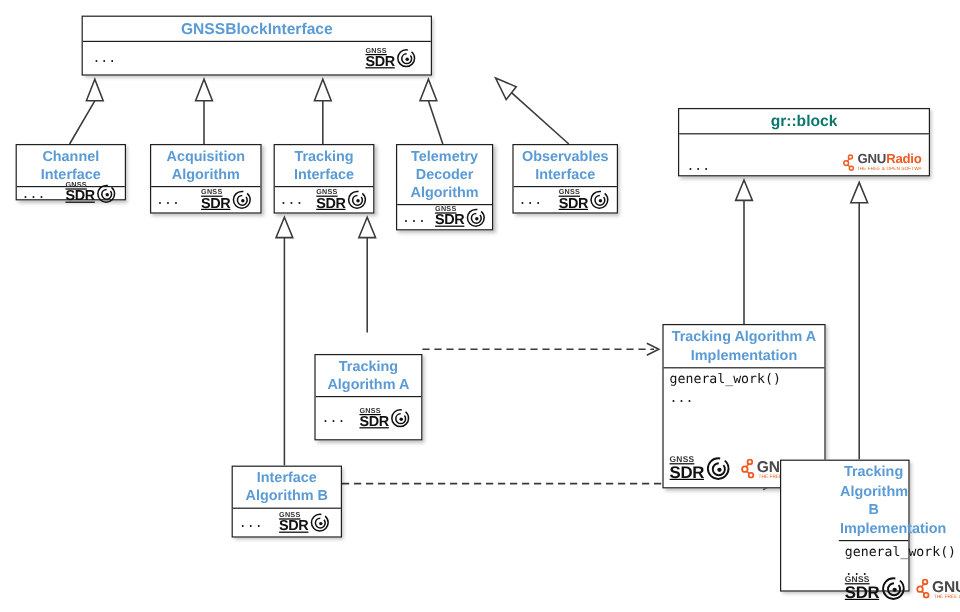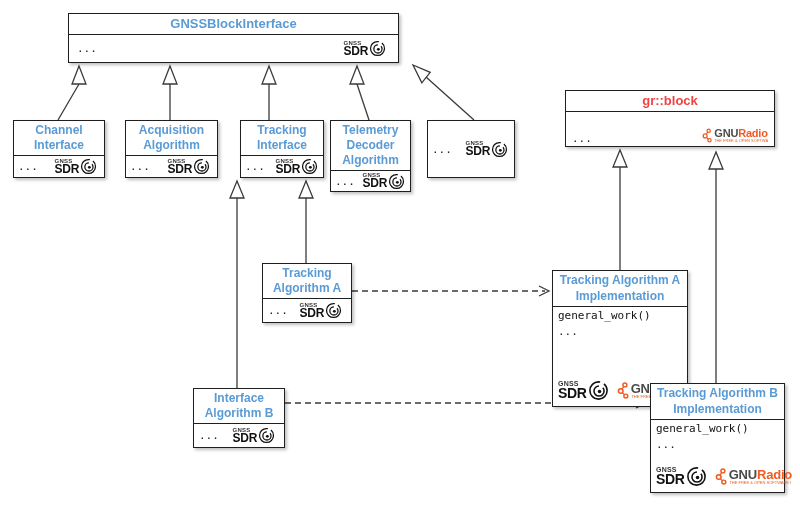--- a/index.html
+++ b/index.html
@@ -6,40 +6,40 @@
   .canvas{position:relative;width:800px;height:510px;background:#ffffff;overflow:hidden;
           font-family:"Liberation Sans",sans-serif;}
   svg.connectors{position:absolute;left:0;top:0;z-index:0;}
 
   .uml-box{position:absolute;z-index:1;background:#ffffff;border:1.6px solid #1f1f1f;
            box-sizing:border-box;display:flex;flex-direction:column;
            box-shadow:2px 2px 3px rgba(0,0,0,0.25);}
   .box-title{border-bottom:1.6px solid #1f1f1f;color:#5b9bd5;font-weight:bold;
              text-align:center;font-size:12px;line-height:15px;padding:2px 1px;}
   .box-title.one-line{font-size:13px;line-height:14px;padding:3px 2px;}
-  .box-title.dark{color:#ef4444;}
+  .box-title.dark{color:#0f766e;}
   .box-body{flex:1;display:flex;align-items:center;position:relative;min-height:0;}
   .dots{font-family:"DejaVu Sans Mono",monospace;font-size:11px;color:#222;line-height:9px;}
   .code{font-family:"DejaVu Sans Mono",monospace;font-size:11px;color:#111;line-height:14px;white-space:nowrap;}
   .kw{color:#e0584d;margin-right:0.6em;}
 
   
-  .sdr-logo{display:inline-flex;align-items:center;flex:none;}
+  .sdr-logo{display:inline-flex;align-items:center;flex:none;text-decoration:underline;}
   .sdr-txt{display:flex;flex-direction:column;align-items:flex-start;}
   .sdr-small{font-size:6px;line-height:5px;font-weight:bold;color:#333;letter-spacing:.2px;}
   .sdr-big{font-size:12px;line-height:11px;font-weight:bold;color:#111;letter-spacing:-.3px;}
   .sdr-swirl{width:17px;height:17px;margin-left:1px;}
   .lg .sdr-small{font-size:7px;line-height:6px;}
   .lg .sdr-big{font-size:14px;line-height:13px;}
   .lg .sdr-swirl{width:21px;height:21px;}
 
   
   .gr-logo{display:inline-flex;align-items:center;gap:1px;flex:none;}
   .gr-icon{width:11px;height:15px;}
-  .gr-txt{display:flex;flex-direction:column;align-items:center;}
+  .gr-txt{display:flex;flex-direction:column;align-items:flex-end;}
   .gr-name{font-weight:bold;font-size:11px;line-height:11px;letter-spacing:-.2px;white-space:nowrap;}
   .gr-gnu{color:#4a4a4a;}
   .gr-radio{color:#f15a22;}
   .gr-tagline{font-size:4px;line-height:4px;color:#e8601c;white-space:nowrap;overflow:hidden;max-width:54px;}
   .lg .gr-icon{width:13px;height:17px;}
   .lg .gr-name{font-size:13px;line-height:13px;}
   .lg .gr-tagline{max-width:62px;}
 </style>
 </head>
 <body>
@@ -90,39 +90,39 @@
     <g>
       <line x1="352" y1="291" x2="545" y2="291" stroke-dasharray="6 4"></line>
       <polyline points="539,286 549,291 539,296"></polyline>
     </g>
     <g>
       <line x1="285" y1="403" x2="642" y2="403" stroke-dasharray="6 4"></line>
       <polyline points="636,398 646,403 636,408"></polyline>
     </g>
   </svg>
 
-  <div class="uml-box" style="left:68px;top:13px;width:331px;height:50px;">
+  <div class="uml-box" style="left:68px;top:13px;width:292px;height:50px;">
     <div class="box-title one-line">GNSSBlockInterface</div>
     <div class="box-body" style="justify-content:space-between;padding:0 12px 0 8px;">
       <span class="dots">...</span>
       <span class="sdr-logo">
   <span class="sdr-txt">
     <span class="sdr-small">GNSS</span>
     <span class="sdr-big">SDR</span>
   </span>
   <svg class="sdr-swirl" viewBox="0 0 20 20">
     <circle cx="10" cy="10" r="8.2" fill="none" stroke="#111" stroke-width="1.5" stroke-dasharray="40 4"></circle>
     <circle cx="10.5" cy="10.5" r="4.8" fill="none" stroke="#111" stroke-width="1.5" stroke-dasharray="22 4"></circle>
     <circle cx="11" cy="11" r="1.7" fill="#111"></circle>
   </svg>
 </span>
     </div>
   </div>
 
-  <div class="uml-box" style="left:13px;top:120px;width:92px;height:58px;">
+  <div class="uml-box" style="left:13px;top:120px;width:92px;height:47px;">
     <div class="box-title">Channel Interface</div>
     <div class="box-body" style="justify-content:space-between;padding:0 7px 0 4px;">
       <span class="dots">...</span>
       <span class="sdr-logo">
   <span class="sdr-txt">
     <span class="sdr-small">GNSS</span>
     <span class="sdr-big">SDR</span>
   </span>
   <svg class="sdr-swirl" viewBox="0 0 20 20">
     <circle cx="10" cy="10" r="8.2" fill="none" stroke="#111" stroke-width="1.5" stroke-dasharray="40 4"></circle>
@@ -144,21 +144,21 @@
   </span>
   <svg class="sdr-swirl" viewBox="0 0 20 20">
     <circle cx="10" cy="10" r="8.2" fill="none" stroke="#111" stroke-width="1.5" stroke-dasharray="40 4"></circle>
     <circle cx="10.5" cy="10.5" r="4.8" fill="none" stroke="#111" stroke-width="1.5" stroke-dasharray="22 4"></circle>
     <circle cx="11" cy="11" r="1.7" fill="#111"></circle>
   </svg>
 </span>
     </div>
   </div>
 
-  <div class="uml-box" style="left:240px;top:120px;width:84px;height:58px;">
+  <div class="uml-box" style="left:228px;top:120px;width:84px;height:58px;">
     <div class="box-title">Tracking Interface</div>
     <div class="box-body" style="justify-content:space-between;padding:0 5px 0 4px;">
       <span class="dots">...</span>
       <span class="sdr-logo">
   <span class="sdr-txt">
     <span class="sdr-small">GNSS</span>
     <span class="sdr-big">SDR</span>
   </span>
   <svg class="sdr-swirl" viewBox="0 0 20 20">
     <circle cx="10" cy="10" r="8.2" fill="none" stroke="#111" stroke-width="1.5" stroke-dasharray="40 4"></circle>
@@ -181,20 +181,21 @@
   <svg class="sdr-swirl" viewBox="0 0 20 20">
     <circle cx="10" cy="10" r="8.2" fill="none" stroke="#111" stroke-width="1.5" stroke-dasharray="40 4"></circle>
     <circle cx="10.5" cy="10.5" r="4.8" fill="none" stroke="#111" stroke-width="1.5" stroke-dasharray="22 4"></circle>
     <circle cx="11" cy="11" r="1.7" fill="#111"></circle>
   </svg>
 </span>
     </div>
   </div>
 
   <div class="uml-box" style="left:427px;top:120px;width:88px;height:58px;">
+    <div class="box-title">Observables Interface</div>
     <div class="box-body" style="justify-content:space-between;padding:0 6px 0 4px;">
       <span class="dots">...</span>
       <span class="sdr-logo">
   <span class="sdr-txt">
     <span class="sdr-small">GNSS</span>
     <span class="sdr-big">SDR</span>
   </span>
   <svg class="sdr-swirl" viewBox="0 0 20 20">
     <circle cx="10" cy="10" r="8.2" fill="none" stroke="#111" stroke-width="1.5" stroke-dasharray="40 4"></circle>
     <circle cx="10.5" cy="10.5" r="4.8" fill="none" stroke="#111" stroke-width="1.5" stroke-dasharray="22 4"></circle>
@@ -219,21 +220,21 @@
   </svg>
   <span class="gr-txt">
     <span class="gr-name"><span class="gr-gnu">GNU</span><span class="gr-radio">Radio</span></span>
     <span class="gr-tagline">THE FREE &amp; OPEN SOFTWARE RADIO ECOSYSTEM</span>
   </span>
 </span>
       </div>
     </div>
   </div>
 
-  <div class="uml-box" style="left:262px;top:263px;width:90px;height:60px;">
+  <div class="uml-box" style="left:262px;top:295px;width:90px;height:72px;">
     <div class="box-title">Tracking Algorithm A</div>
     <div class="box-body" style="justify-content:space-between;padding:0 9px 0 5px;">
       <span class="dots">...</span>
       <span class="sdr-logo">
   <span class="sdr-txt">
     <span class="sdr-small">GNSS</span>
     <span class="sdr-big">SDR</span>
   </span>
   <svg class="sdr-swirl" viewBox="0 0 20 20">
     <circle cx="10" cy="10" r="8.2" fill="none" stroke="#111" stroke-width="1.5" stroke-dasharray="40 4"></circle>
@@ -289,21 +290,21 @@
   </svg>
   <span class="gr-txt">
     <span class="gr-name"><span class="gr-gnu">GNU</span><span class="gr-radio">Radio</span></span>
     <span class="gr-tagline">THE FREE &amp; OPEN SOFTWARE RADIO ECOSYSTEM</span>
   </span>
 </span>
       </div>
     </div>
   </div>
 
-  <div class="uml-box" style="left:650px;top:383px;width:135px;height:110px;">
+  <div class="uml-box" style="left:650px;top:383px;width:108px;height:110px;padding-left:48px;">
     <div class="box-title" style="line-height:15.5px;">Tracking Algorithm B Implementation</div>
     <div class="box-body" style="flex-direction:column;align-items:stretch;padding:2px 5px 5px;">
       <div class="code">general_work()</div>
       <div class="dots" style="margin-top:4px;">...</div>
       <div style="display:flex;align-items:center;gap:8px;margin-top:auto;">
         <span class="sdr-logo lg">
   <span class="sdr-txt">
     <span class="sdr-small">GNSS</span>
     <span class="sdr-big">SDR</span>
   </span>

